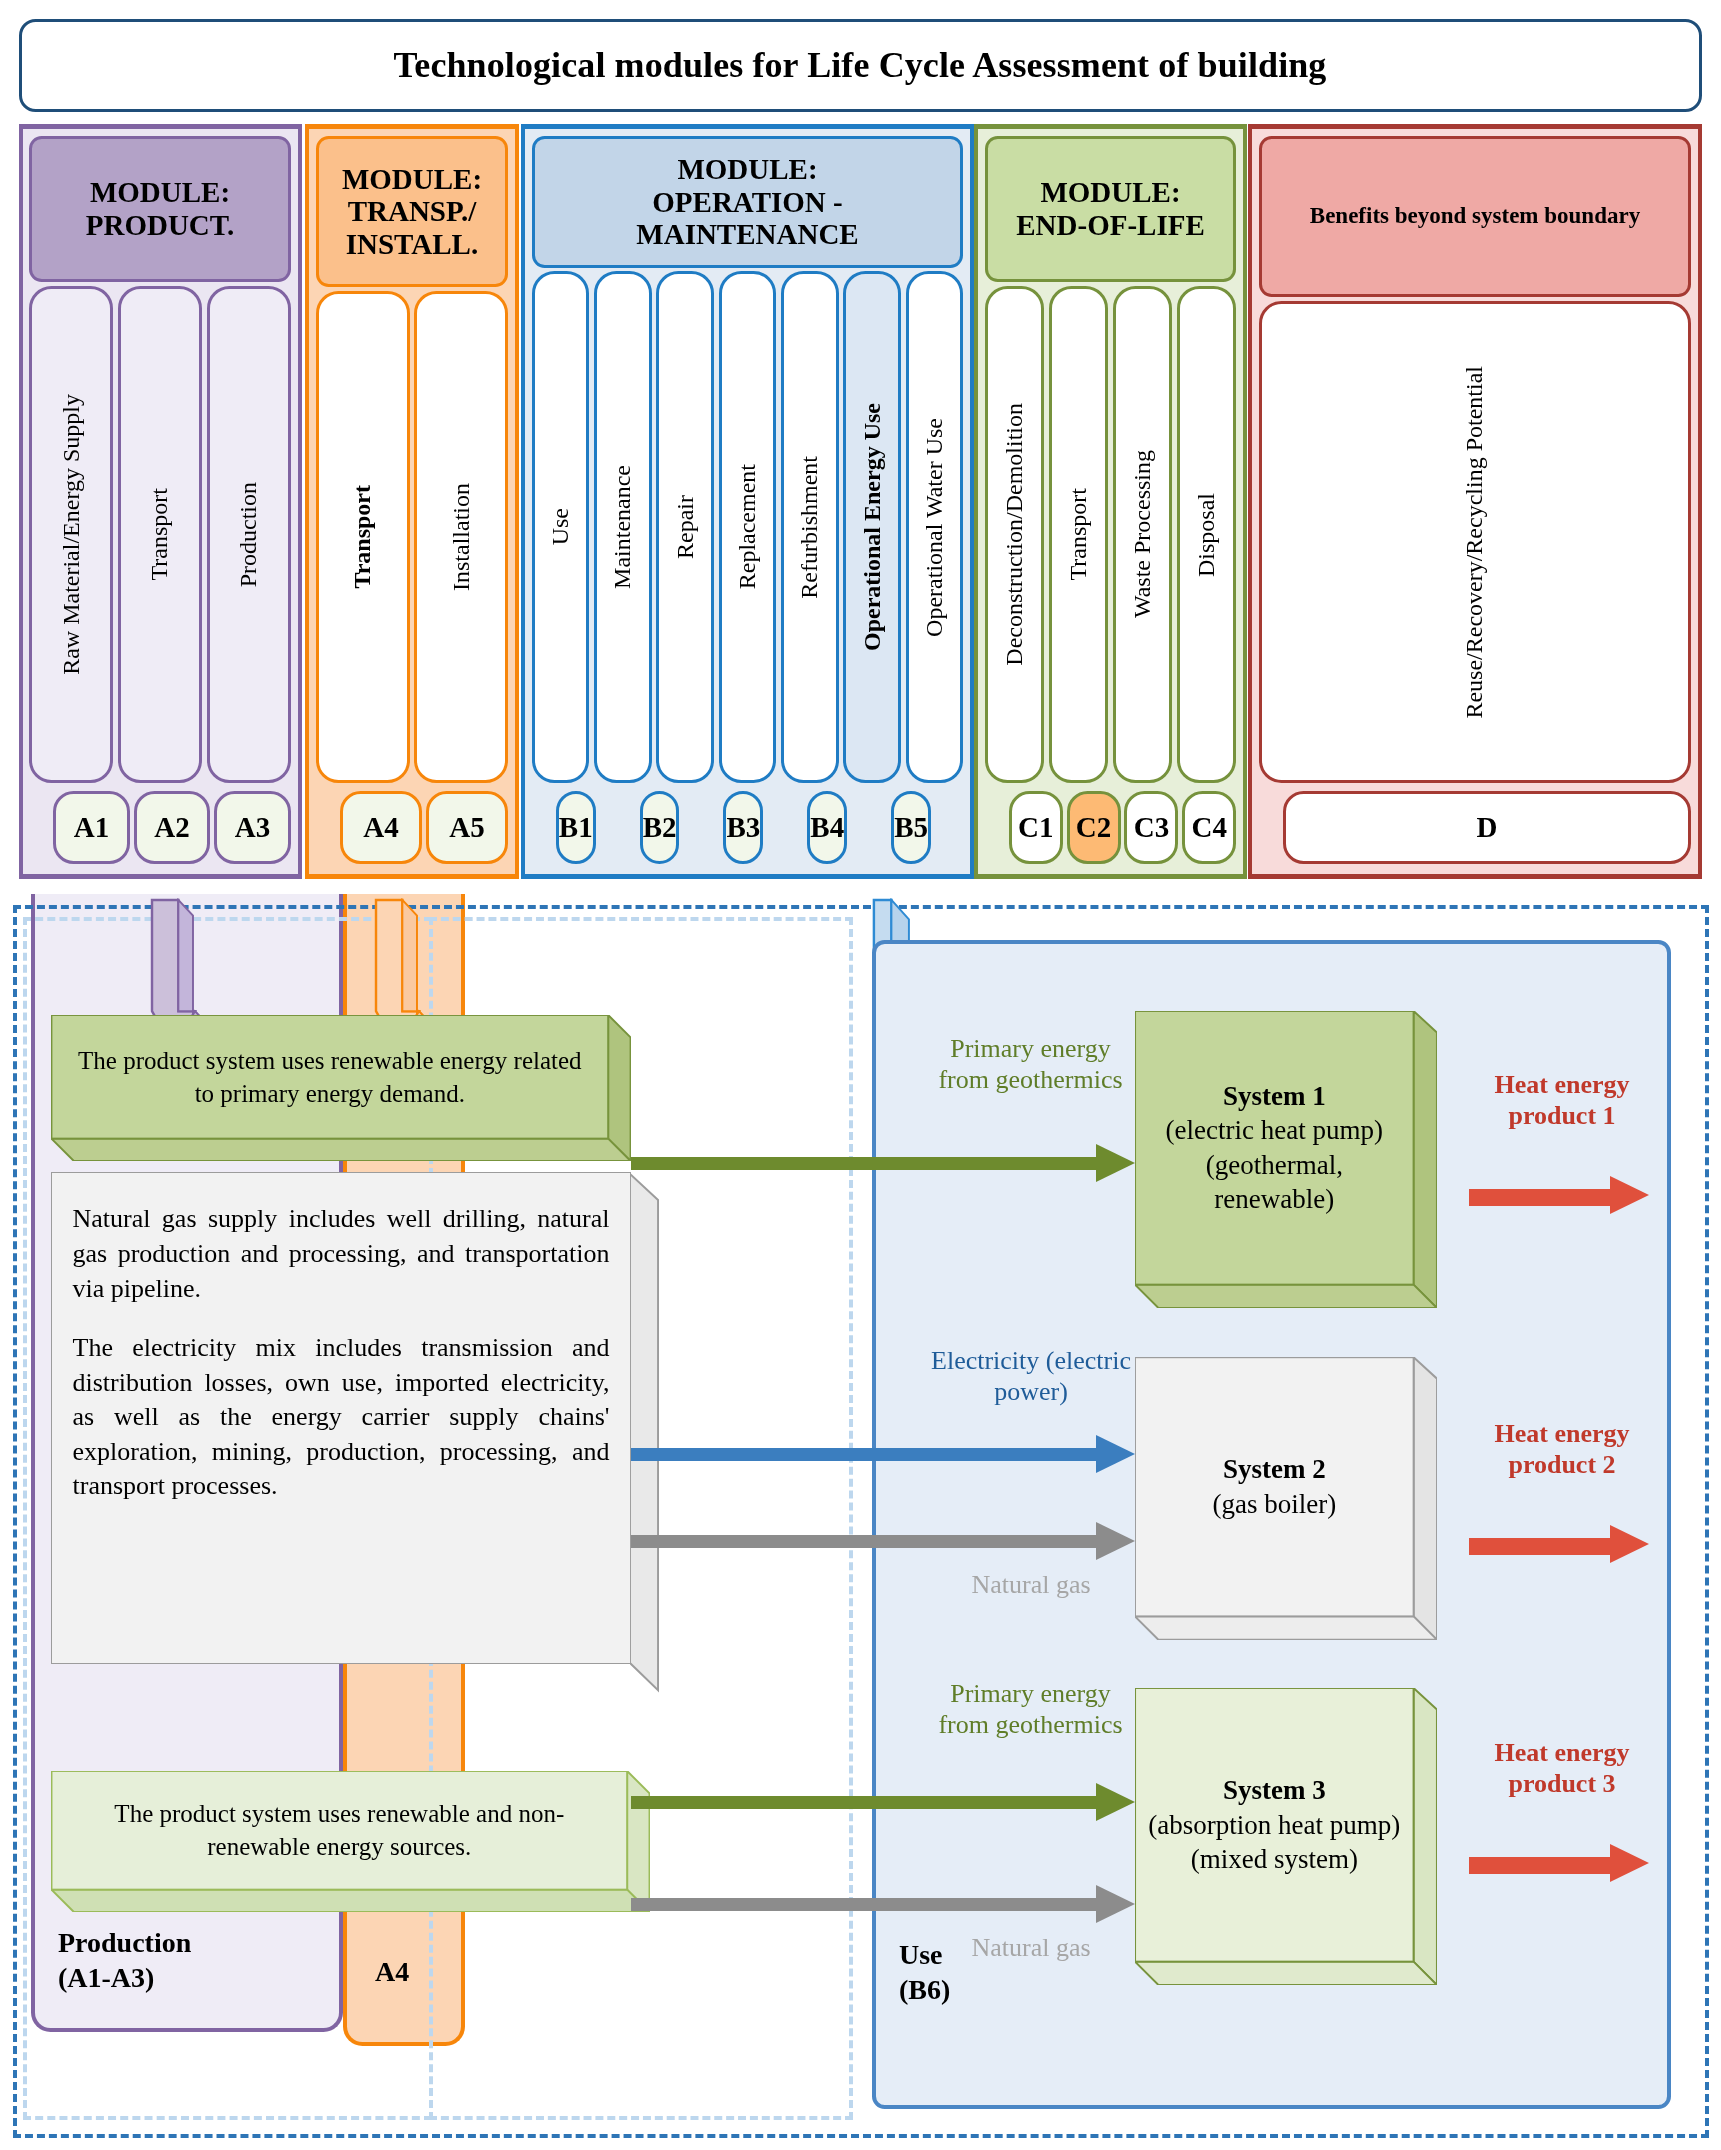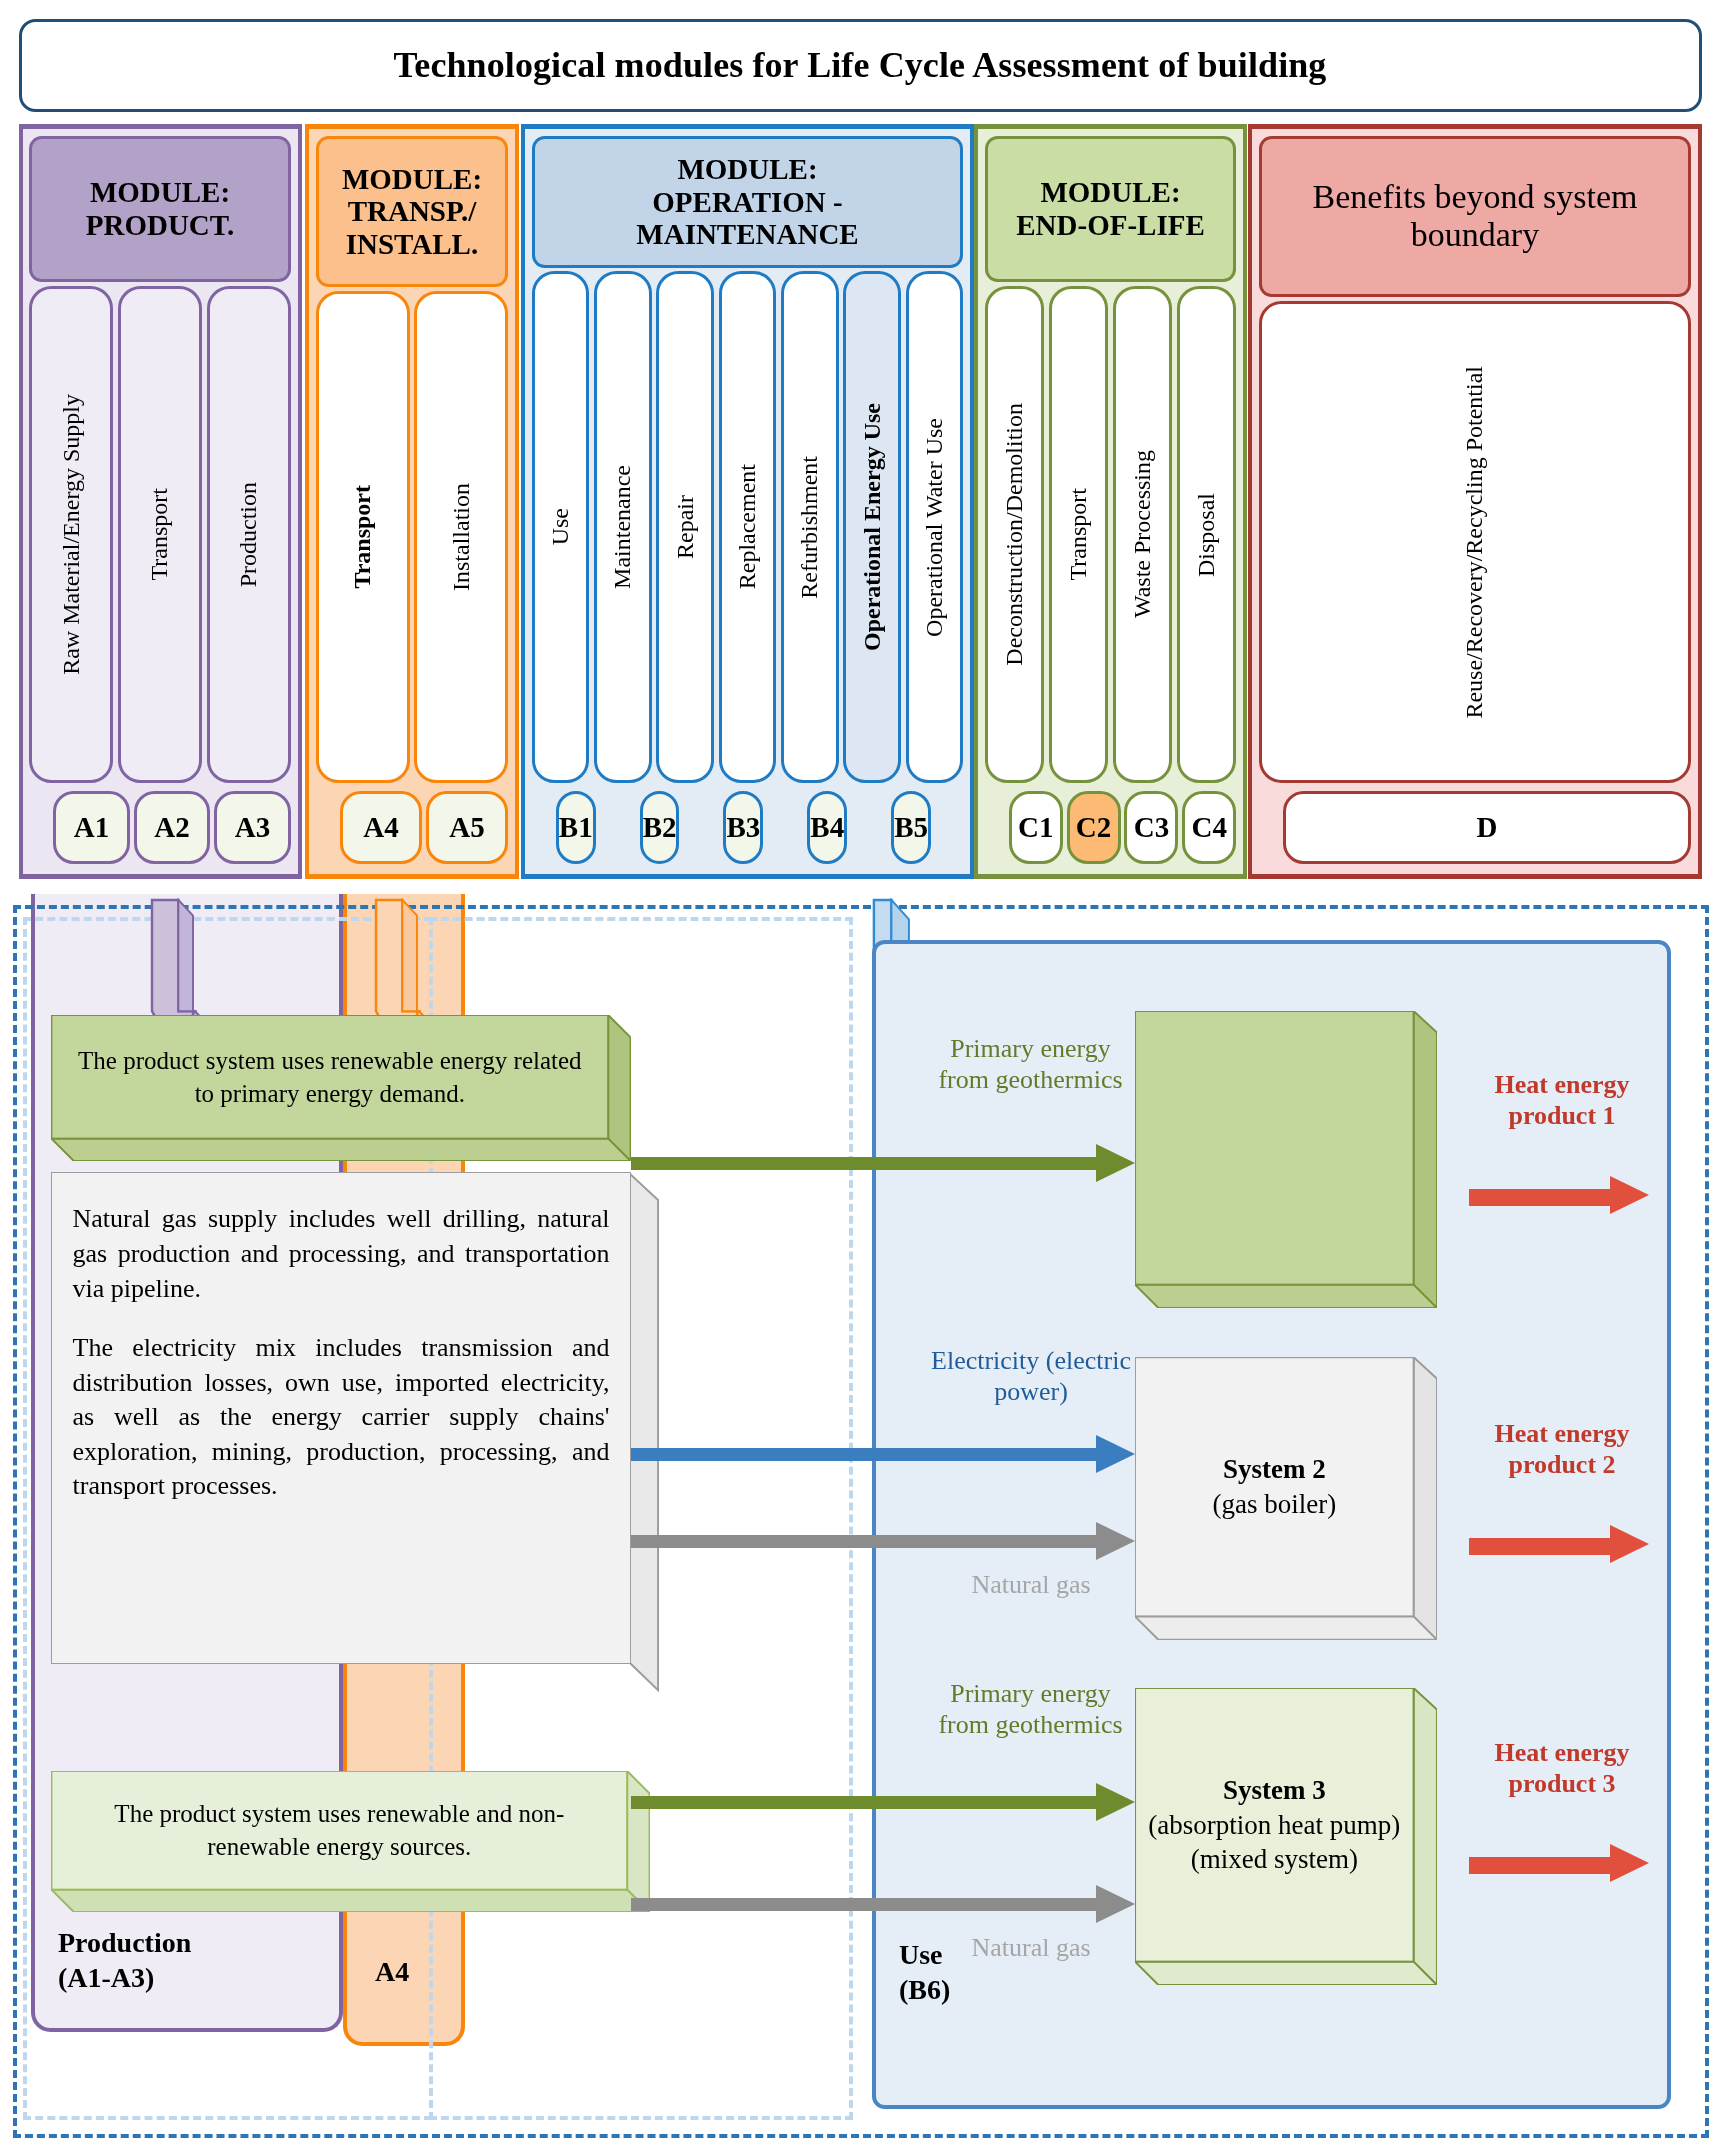--- a/index.html
+++ b/index.html
@@ -25,21 +25,21 @@
   }
 
   
   .mod-panel{ position:absolute; top:116px; height:755px; }
   .mod-head{
     position:absolute; left:6.8px; right:6.8px; top:6.8px;
     border-radius:12.7px; display:flex; align-items:center; justify-content:center;
     text-align:center; line-height:1.12;
   }
   .mod-head .lbl{ font-size:29px; font-weight:bold; color:#000; padding:0 3.9px; }
-  .mod-head .lbl.reg{ font-weight:normal; font-size:34px; }
+  .mod-head .lbl.reg{ font-weight:bold; font-size:23px; }
 
   
   .stage-row{ position:absolute; left:6.8px; right:6.8px; display:flex; gap:4.9px; }
   .stage{
     flex:1 1 0; border-radius:22.4px; display:flex; align-items:center; justify-content:center;
     overflow:hidden; position:relative;
   }
   .stage .vtext{
     writing-mode:vertical-rl; transform:rotate(180deg);
     font-size:24px; color:#000; white-space:nowrap; text-align:center; line-height:1.05;
@@ -311,20 +311,24 @@
   </div>
 
   <div class="use-panel"></div>
 
   <div class="sysbox" style="left:1135px; top:117px; width:302px; height:297px;">
     <svg width="302" height="297" viewBox="0 0 620 610" style="position:absolute;left:0;top:0;">
       <polygon points="572,0 620,44 620,610 572,562" fill="#AFC47E" stroke="#77933C" stroke-width="4"></polygon>
       <polygon points="0,562 572,562 620,610 48,610" fill="#BCCE90" stroke="#77933C" stroke-width="4"></polygon>
       <rect x="0" y="0" width="572" height="562" fill="#C3D69B" stroke="#77933C" stroke-width="4"></rect>
     </svg>
+    <div class="face" style="right:23.4px;bottom:23.4px;">
+      <span class="tx"><b>System 1</b><span style="display:block;white-space:pre-line;">(electric heat pump)
+(geothermal, renewable)</span></span>
+    </div>
   </div>
 
   <div class="sysbox" style="left:1135px; top:463px; width:302px; height:283px;">
     <svg width="302" height="283" viewBox="0 0 620 580" style="position:absolute;left:0;top:0;">
       <polygon points="572,0 620,44 620,580 572,532" fill="#E4E4E4" stroke="#9C9C9C" stroke-width="4"></polygon>
       <polygon points="0,532 572,532 620,580 48,580" fill="#EDEDED" stroke="#9C9C9C" stroke-width="4"></polygon>
       <rect x="0" y="0" width="572" height="532" fill="#F2F2F2" stroke="#9C9C9C" stroke-width="4"></rect>
     </svg>
     <div class="face" style="right:23.4px;bottom:23.4px;">
       <span class="tx"><b>System 2</b><span style="display:block;white-space:pre-line;">(gas boiler)</span></span>

